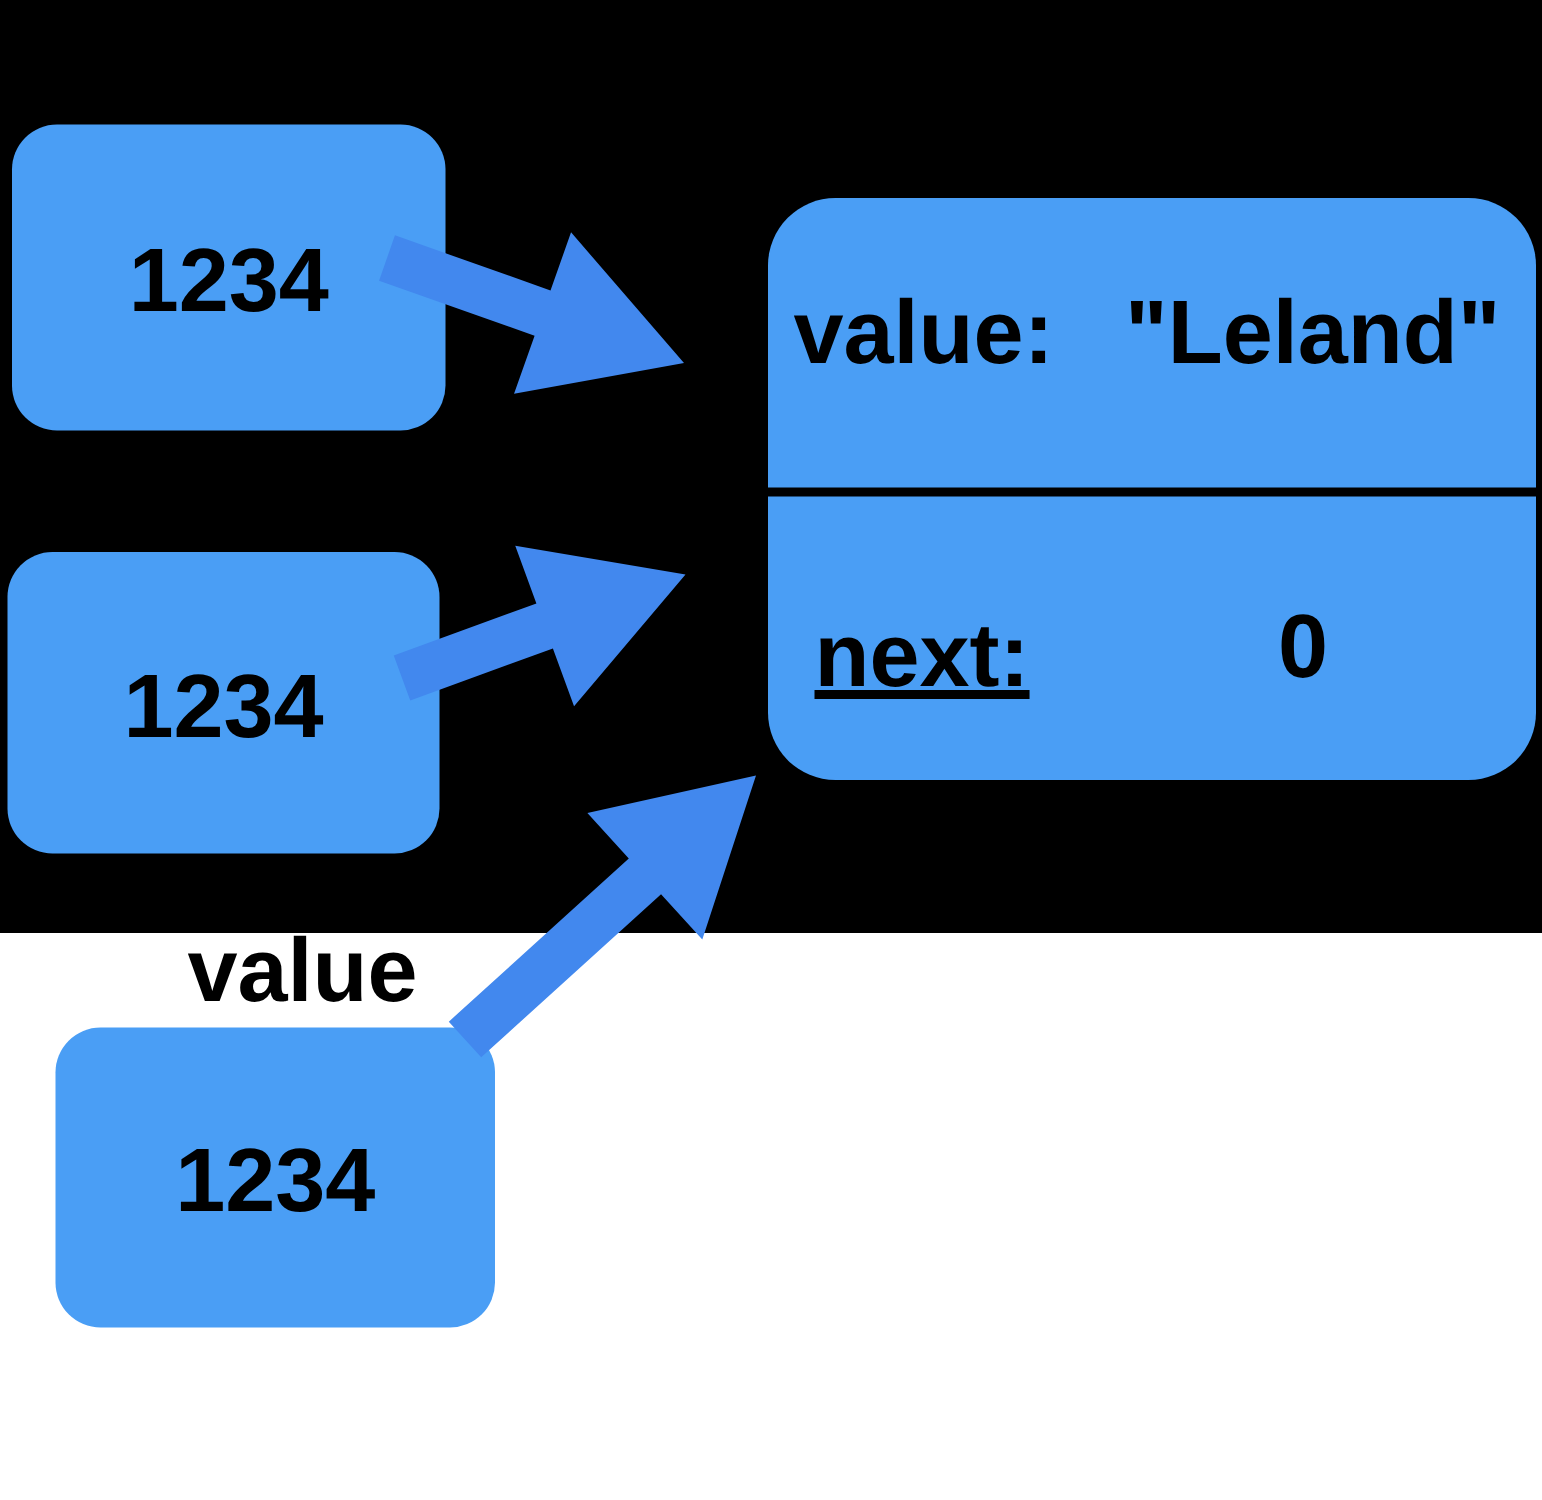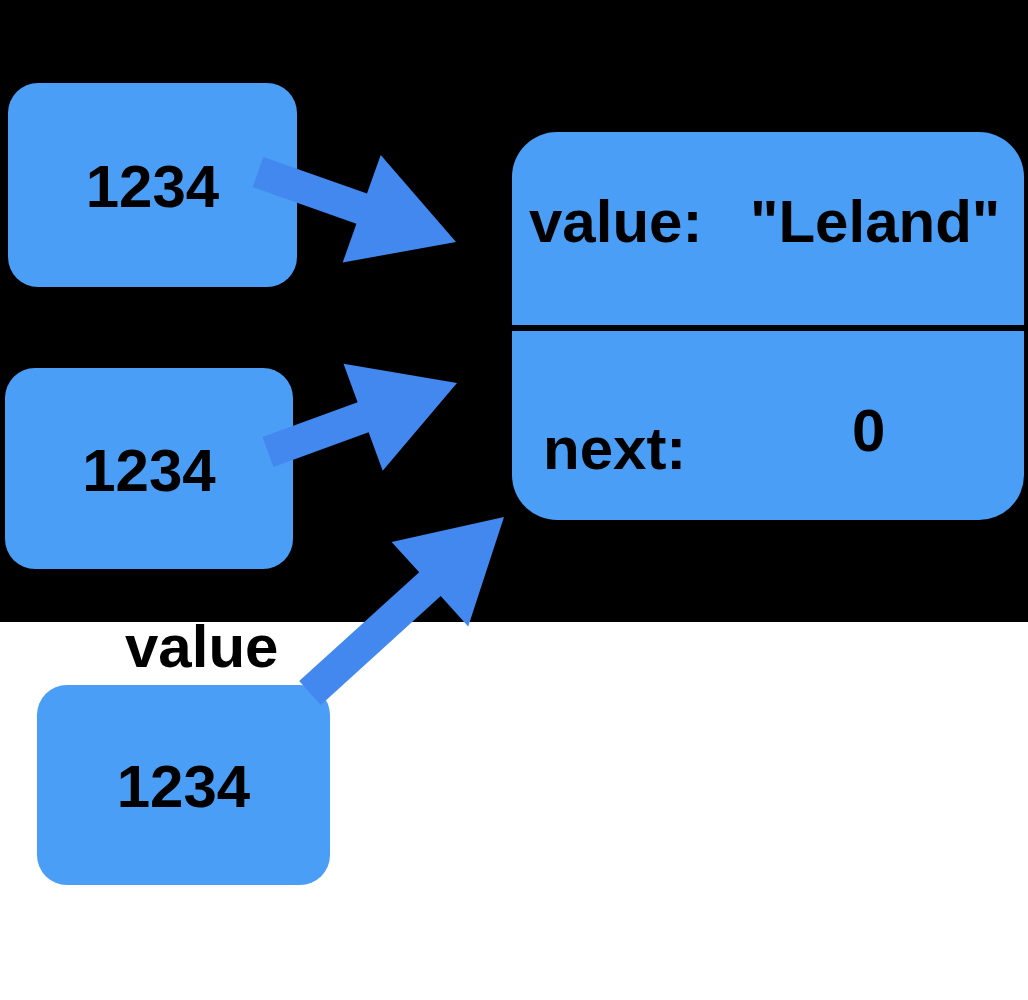--- a/index.html
+++ b/index.html
@@ -51,21 +51,21 @@
   .field-text {
     position: absolute;
     font-weight: bold;
     font-size: 60px;
     line-height: 60px;
     color: #000000;
     white-space: pre;
   }
   #value-name  { left: 529px; top: 192px; }
   #value-value { left: 750px; top: 192px; }
-  #next-name   { left: 543px; top: 419px; }
+  #next-name   { left: 543px; top: 407px; text-decoration: underline; }
   #next-value  { left: 852px; top: 401px; }
   #cptr-label  { left: 125px; top: 617px; }
   #arrow-overlay {
     position: absolute;
     left: 0; top: 0;
     width: 1028px; height: 1000px;
     pointer-events: none;
   }
 </style>
 </head>

